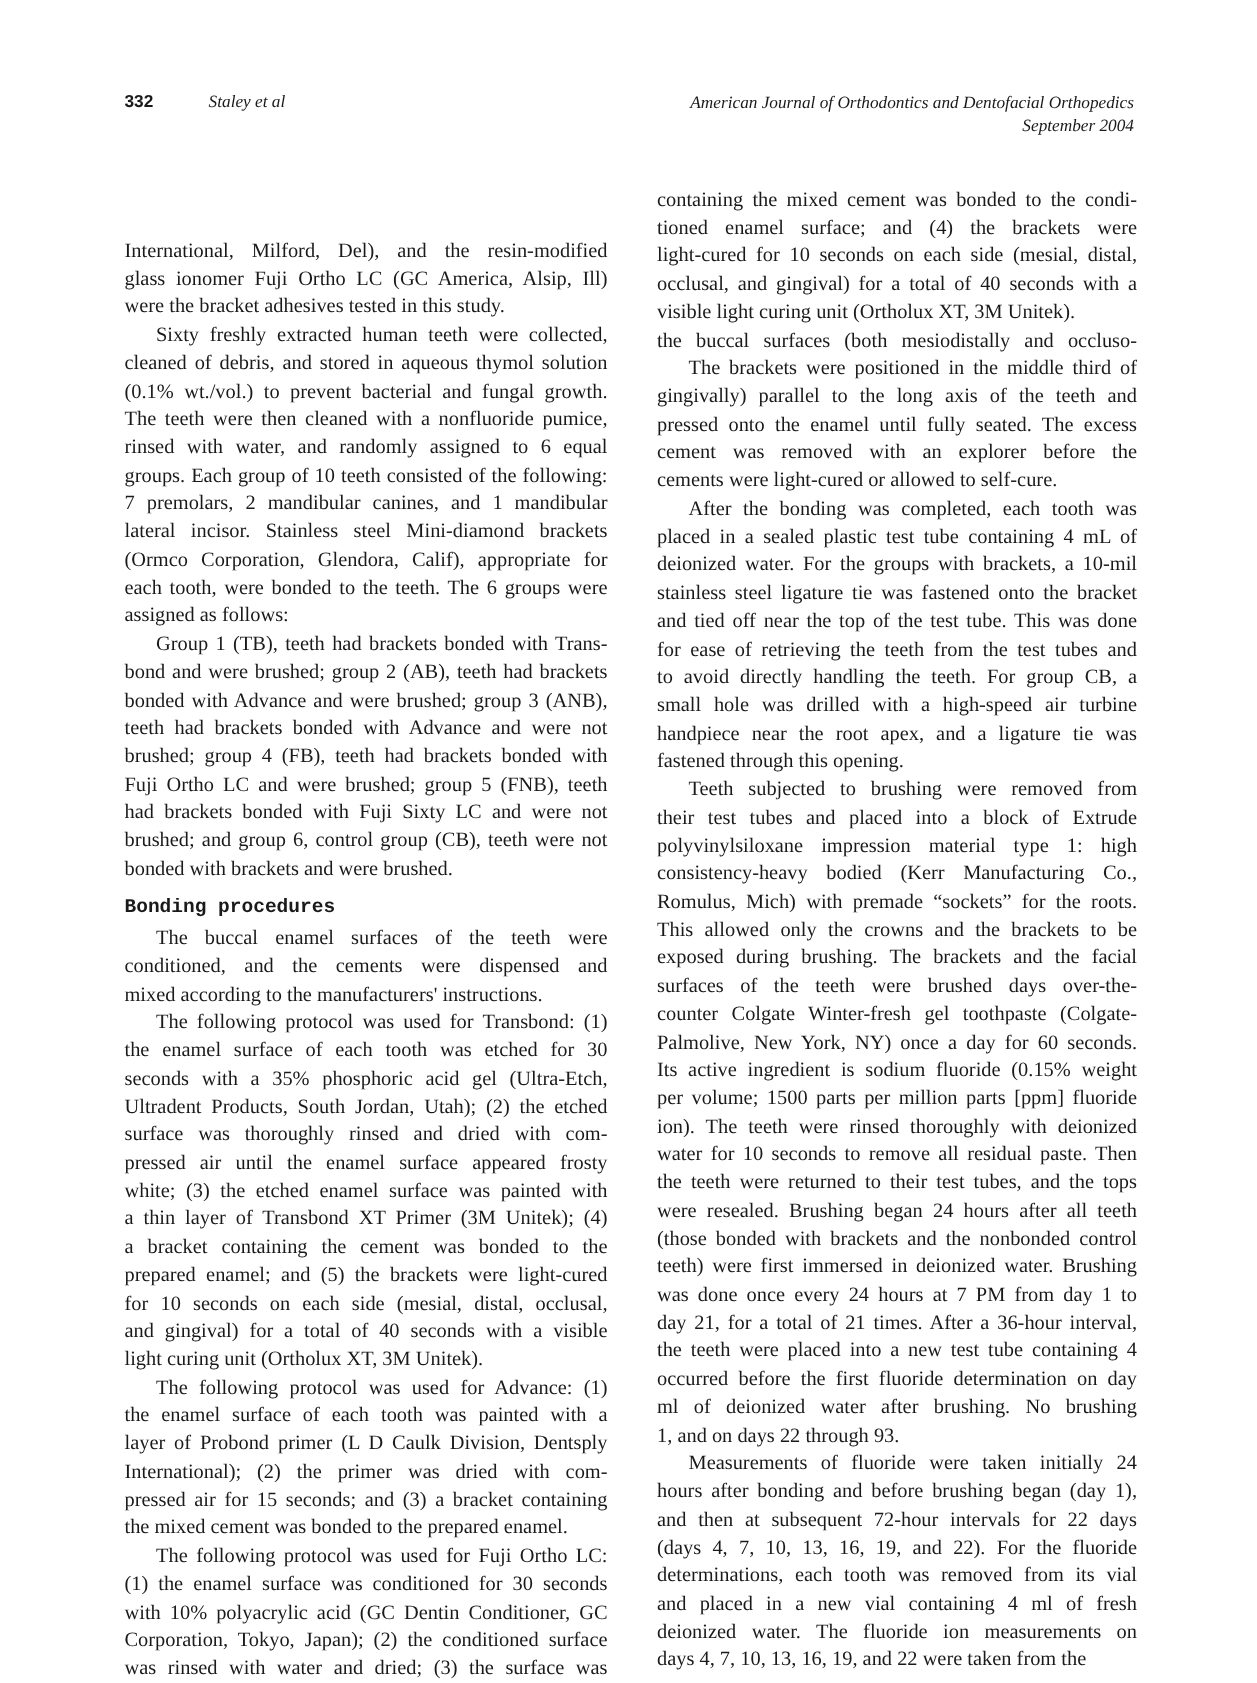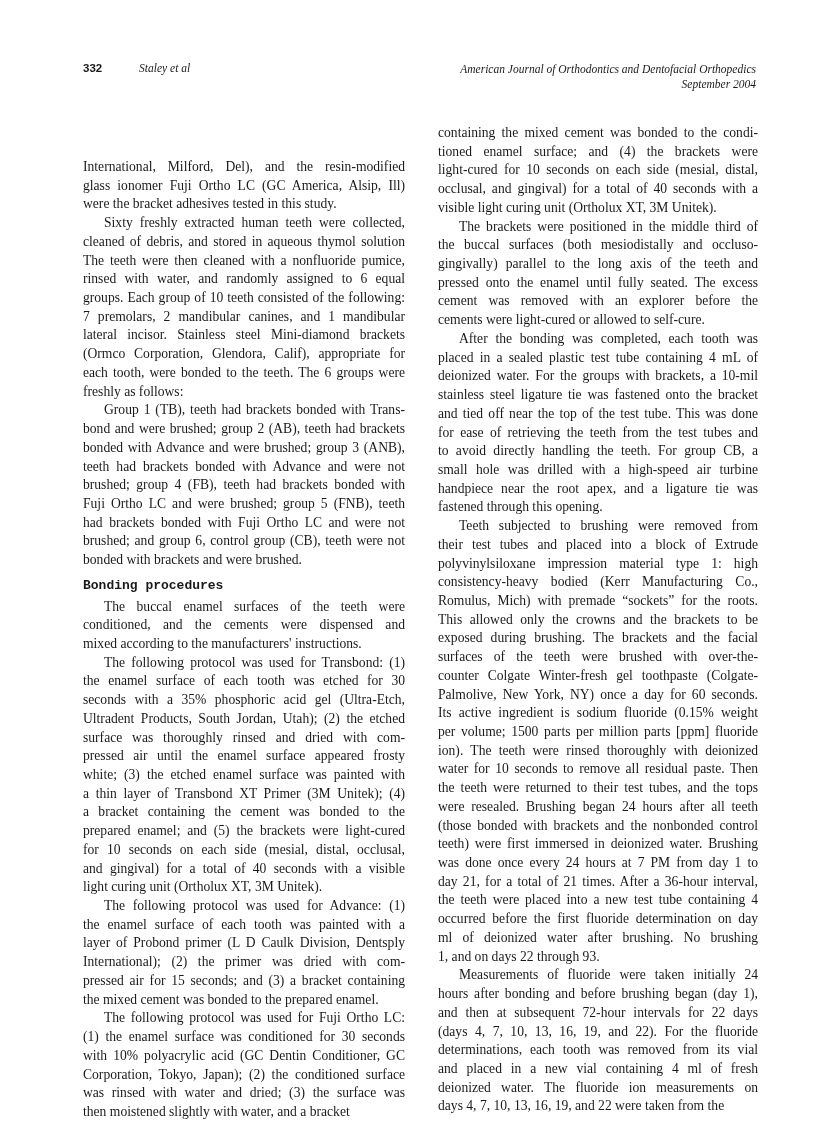--- a/index.html
+++ b/index.html
@@ -30,37 +30,38 @@
 
 <div class="col col-left" id="leftcol">
     <div>
       <span class="ln">International, Milford, Del), and the resin-modified</span>
       <span class="ln">glass ionomer Fuji Ortho LC (GC America, Alsip, Ill)</span>
       <span class="ln last">were the bracket adhesives tested in this study.</span>
     </div>
     <div>
       <span class="ln ind">Sixty freshly extracted human teeth were collected,</span>
       <span class="ln">cleaned of debris, and stored in aqueous thymol solution</span>
+      <span class="ln">(0.1% wt./vol.) to prevent bacterial and fungal growth.</span>
       <span class="ln">The teeth were then cleaned with a nonfluoride pumice,</span>
       <span class="ln">rinsed with water, and randomly assigned to 6 equal</span>
       <span class="ln">groups. Each group of 10 teeth consisted of the following:</span>
       <span class="ln">7 premolars, 2 mandibular canines, and 1 mandibular</span>
       <span class="ln">lateral incisor. Stainless steel Mini-diamond brackets</span>
       <span class="ln">(Ormco Corporation, Glendora, Calif), appropriate for</span>
       <span class="ln">each tooth, were bonded to the teeth. The 6 groups were</span>
-      <span class="ln last">freshly as follows:</span>
+      <span class="ln last">assigned as follows:</span>
     </div>
     <div>
       <span class="ln ind">Group 1 (TB), teeth had brackets bonded with Trans-</span>
       <span class="ln">bond and were brushed; group 2 (AB), teeth had brackets</span>
       <span class="ln">bonded with Advance and were brushed; group 3 (ANB),</span>
       <span class="ln">teeth had brackets bonded with Advance and were not</span>
       <span class="ln">brushed; group 4 (FB), teeth had brackets bonded with</span>
       <span class="ln">Fuji Ortho LC and were brushed; group 5 (FNB), teeth</span>
-      <span class="ln">had brackets bonded with Fuji Ortho LC and were not</span>
+      <span class="ln">had brackets bonded with Fuji Sixty LC and were not</span>
       <span class="ln">brushed; and group 6, control group (CB), teeth were not</span>
       <span class="ln last">bonded with brackets and were brushed.</span>
     </div>
     <div class="heading">Bonding procedures</div>
     <div>
       <span class="ln ind">The buccal enamel surfaces of the teeth were</span>
       <span class="ln">conditioned, and the cements were dispensed and</span>
       <span class="ln last">mixed according to the manufacturers' instructions.</span>
     </div>
     <div>
@@ -97,22 +98,22 @@
   </div>
 <div class="col col-right" id="rightcol">
     <div>
       <span class="ln">containing the mixed cement was bonded to the condi-</span>
       <span class="ln">tioned enamel surface; and (4) the brackets were</span>
       <span class="ln">light-cured for 10 seconds on each side (mesial, distal,</span>
       <span class="ln">occlusal, and gingival) for a total of 40 seconds with a</span>
       <span class="ln last">visible light curing unit (Ortholux XT, 3M Unitek).</span>
     </div>
     <div>
+      <span class="ln">the buccal surfaces (both mesiodistally and occluso-</span>
       <span class="ln ind">The brackets were positioned in the middle third of</span>
-      <span class="ln">the buccal surfaces (both mesiodistally and occluso-</span>
       <span class="ln">gingivally) parallel to the long axis of the teeth and</span>
       <span class="ln">pressed onto the enamel until fully seated. The excess</span>
       <span class="ln">cement was removed with an explorer before the</span>
       <span class="ln last">cements were light-cured or allowed to self-cure.</span>
     </div>
     <div>
       <span class="ln ind">After the bonding was completed, each tooth was</span>
       <span class="ln">placed in a sealed plastic test tube containing 4 mL of</span>
       <span class="ln">deionized water. For the groups with brackets, a 10-mil</span>
       <span class="ln">stainless steel ligature tie was fastened onto the bracket</span>
@@ -124,21 +125,21 @@
       <span class="ln last">fastened through this opening.</span>
     </div>
     <div>
       <span class="ln ind">Teeth subjected to brushing were removed from</span>
       <span class="ln">their test tubes and placed into a block of Extrude</span>
       <span class="ln">polyvinylsiloxane impression material type 1: high</span>
       <span class="ln">consistency-heavy bodied (Kerr Manufacturing Co.,</span>
       <span class="ln">Romulus, Mich) with premade “sockets” for the roots.</span>
       <span class="ln">This allowed only the crowns and the brackets to be</span>
       <span class="ln">exposed during brushing. The brackets and the facial</span>
-      <span class="ln">surfaces of the teeth were brushed with over-the-</span>
+      <span class="ln">surfaces of the teeth were brushed days over-the-</span>
       <span class="ln">counter Colgate Winter-fresh gel toothpaste (Colgate-</span>
       <span class="ln">Palmolive, New York, NY) once a day for 60 seconds.</span>
       <span class="ln">Its active ingredient is sodium fluoride (0.15% weight</span>
       <span class="ln">per volume; 1500 parts per million parts [ppm] fluoride</span>
       <span class="ln">ion). The teeth were rinsed thoroughly with deionized</span>
       <span class="ln">water for 10 seconds to remove all residual paste. Then</span>
       <span class="ln">the teeth were returned to their test tubes, and the tops</span>
       <span class="ln">were resealed. Brushing began 24 hours after all teeth</span>
       <span class="ln">(those bonded with brackets and the nonbonded control</span>
       <span class="ln">teeth) were first immersed in deionized water. Brushing</span>

